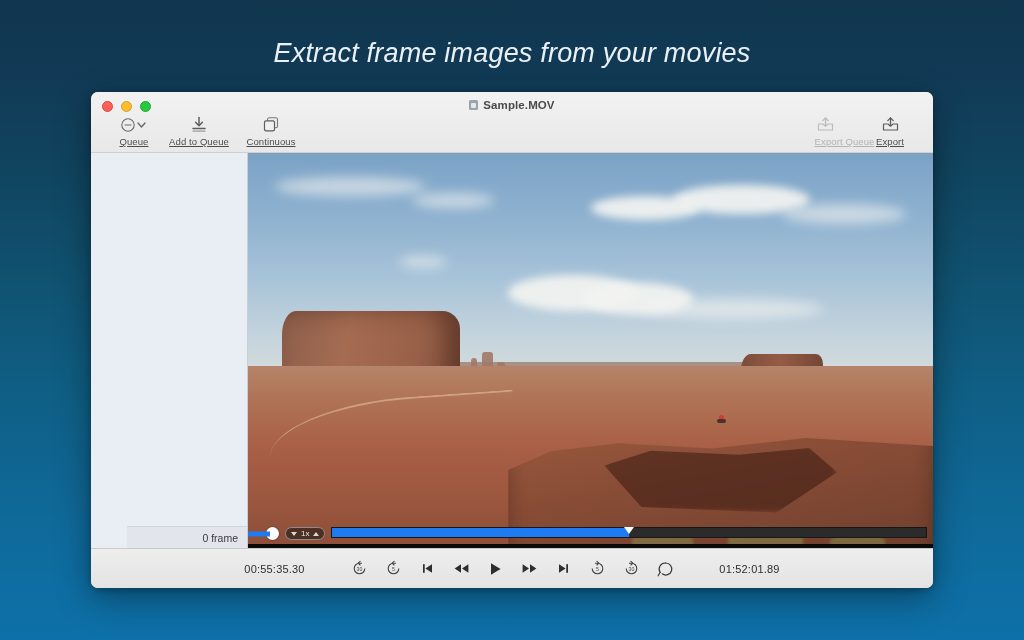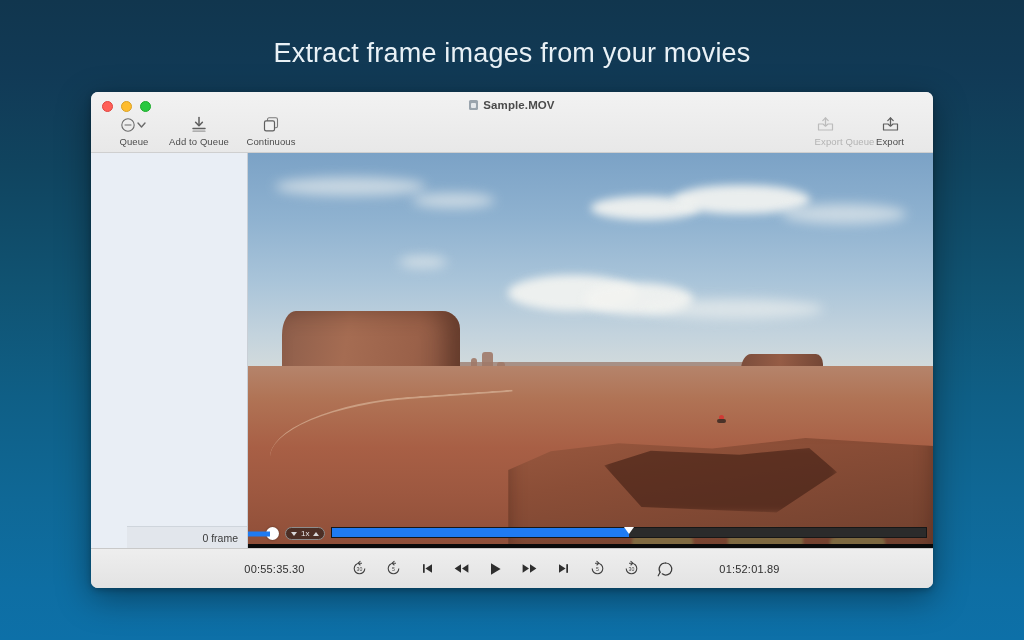--- a/index.html
+++ b/index.html
@@ -17,20 +17,21 @@
 
   
   .headline {
     position: absolute;
     top: 38px; left: 0; width: 100%;
     text-align: center;
     font-size: 27px;
     font-weight: 400;
     color: #e9f1f6;
     letter-spacing: 0.2px;
+    font-style: italic;
   }
 
   
   .window {
     position: absolute;
     left: 91px; top: 92px;
     width: 842px; height: 496px;
     background: #e9eef5;
     border-radius: 7px;
     box-shadow: 0 10px 34px rgba(0,0,0,0.38), 0 2px 6px rgba(0,0,0,0.25);
@@ -79,20 +80,21 @@
   .tb-right { right: 14px; }
   .tb-item {
     width: 58px;
     display: flex; flex-direction: column; align-items: center; gap: 3px;
     cursor: default;
   }
   .tb-item.wide { width: 72px; justify-content: center; }
   .tb-label {
     font-size: 9.5px; color: #4c4c4c; white-space: nowrap;
     letter-spacing: 0.1px;
+    text-decoration: underline;
   }
   .tb-item.disabled .tb-label { color: #b3b3b3; margin-left: 39px; }
   .tb-icon { height: 17px; display: flex; align-items: center; justify-content: center; }
   .tb-icon svg { display: block; }
 
   
   .body {
     flex: 1 1 auto;
     display: flex;
     min-height: 0;

